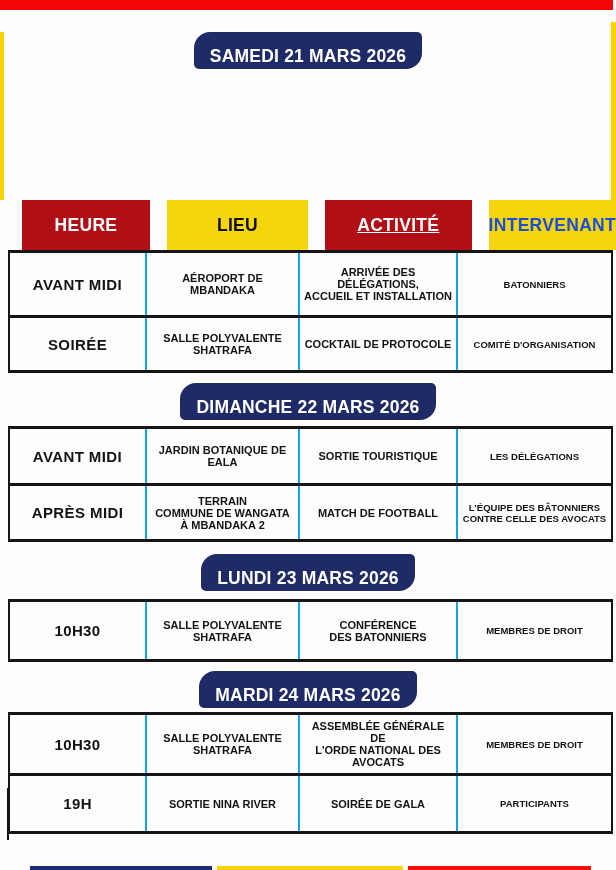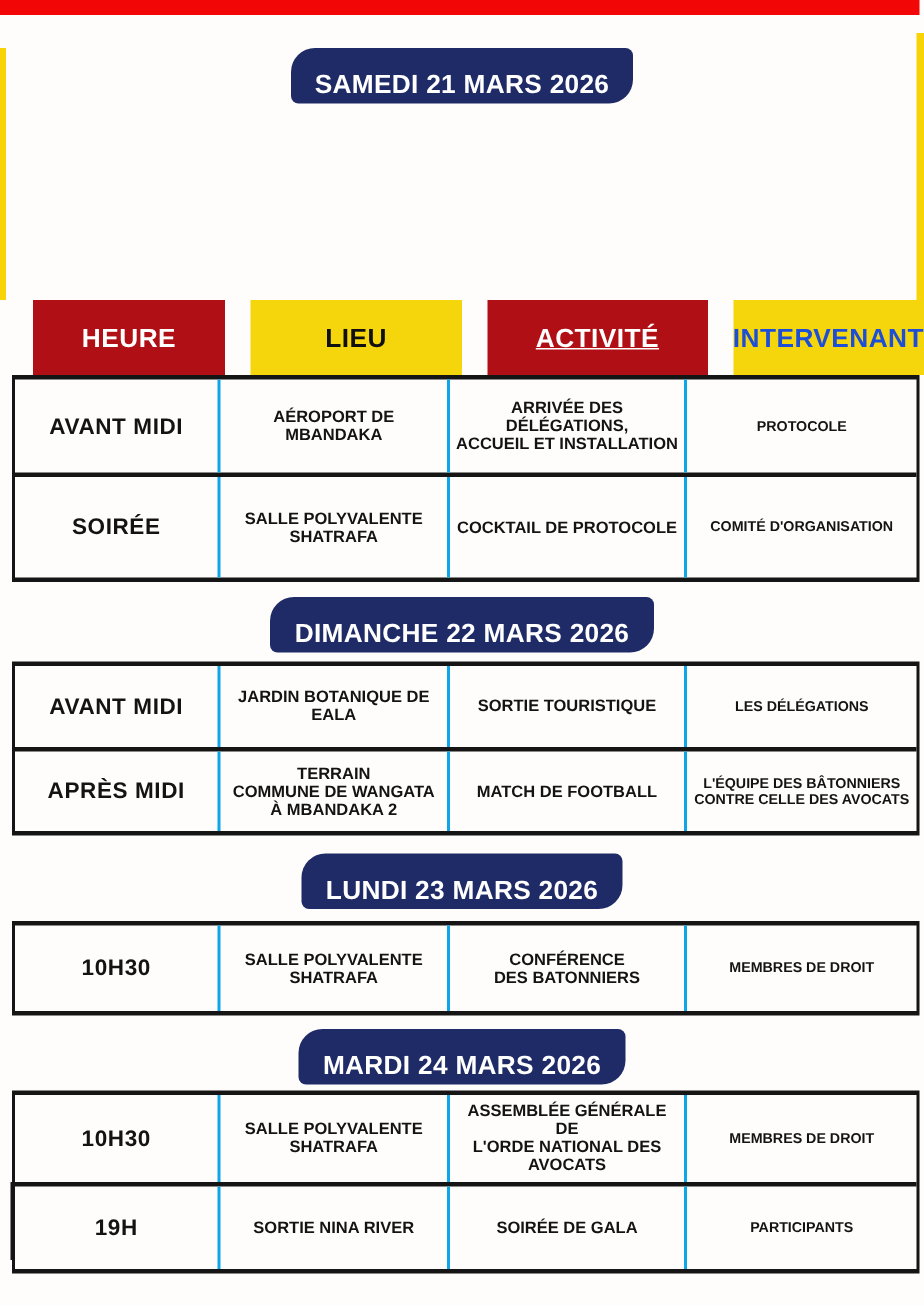--- a/index.html
+++ b/index.html
@@ -56,21 +56,21 @@
   .cell {
     display:flex; flex-direction:column; align-items:center; justify-content:center;
     text-align:center; font-weight:700; color:#131313;
     white-space:pre-line; padding:2px 4px;
   }
   .cell + .cell { border-left:2px solid #0ea5e9; }
   .c1 { width:135px; font-size:15px; font-weight:800; letter-spacing:0.4px; }
   .c2 { width:153px; font-size:11px; }
   .c3 { width:158px; font-size:11px; }
   .c4 { flex:1; font-size:9.5px; }
-  .r-62 { height:62px; } .r-55 { height:70px; } .r-54 { height:54px; }
+  .r-62 { height:62px; } .r-55 { height:55px; } .r-54 { height:54px; }
   .r-56 { height:56px; } .r-57 { height:57px; } .r-58 { height:58px; }
 
   
   .left-stub { position:absolute; left:7px; bottom:30px; width:2px; height:52px; background:#151515; }
   .flagbars { margin-top:32px; margin-left:30px; display:flex; height:14px; }
   .flag-blue   { width:182px; background:#1b2d77; }
   .flag-yellow { width:186px; background:#f5d60c; margin-left:5px; }
   .flag-red    { width:183px; background:#f60d0d; margin-left:5px; }
   .bottombar { margin-top:5px; height:20px; width:616px; background:#fb0505; }
 </style>
@@ -95,21 +95,21 @@
     <div class="hcell hc3">ACTIVITÉ</div>
     <div class="hcell hc4">INTERVENANT</div>
   </div>
 
   <div class="tbody">
     <div class="trow r-62">
       <div class="cell c1">AVANT MIDI</div>
       <div class="cell c2">AÉROPORT DE MBANDAKA</div>
       <div class="cell c3">ARRIVÉE DES DÉLÉGATIONS,
 ACCUEIL ET INSTALLATION</div>
-      <div class="cell c4">PROTOCOLE</div>
+      <div class="cell c4">BATONNIERS</div>
     </div>
     <div class="trow r-55">
       <div class="cell c1">SOIRÉE</div>
       <div class="cell c2">SALLE  POLYVALENTE
 SHATRAFA</div>
       <div class="cell c3">COCKTAIL DE PROTOCOLE</div>
       <div class="cell c4">COMITÉ D'ORGANISATION</div>
     </div>
   </div>
 

